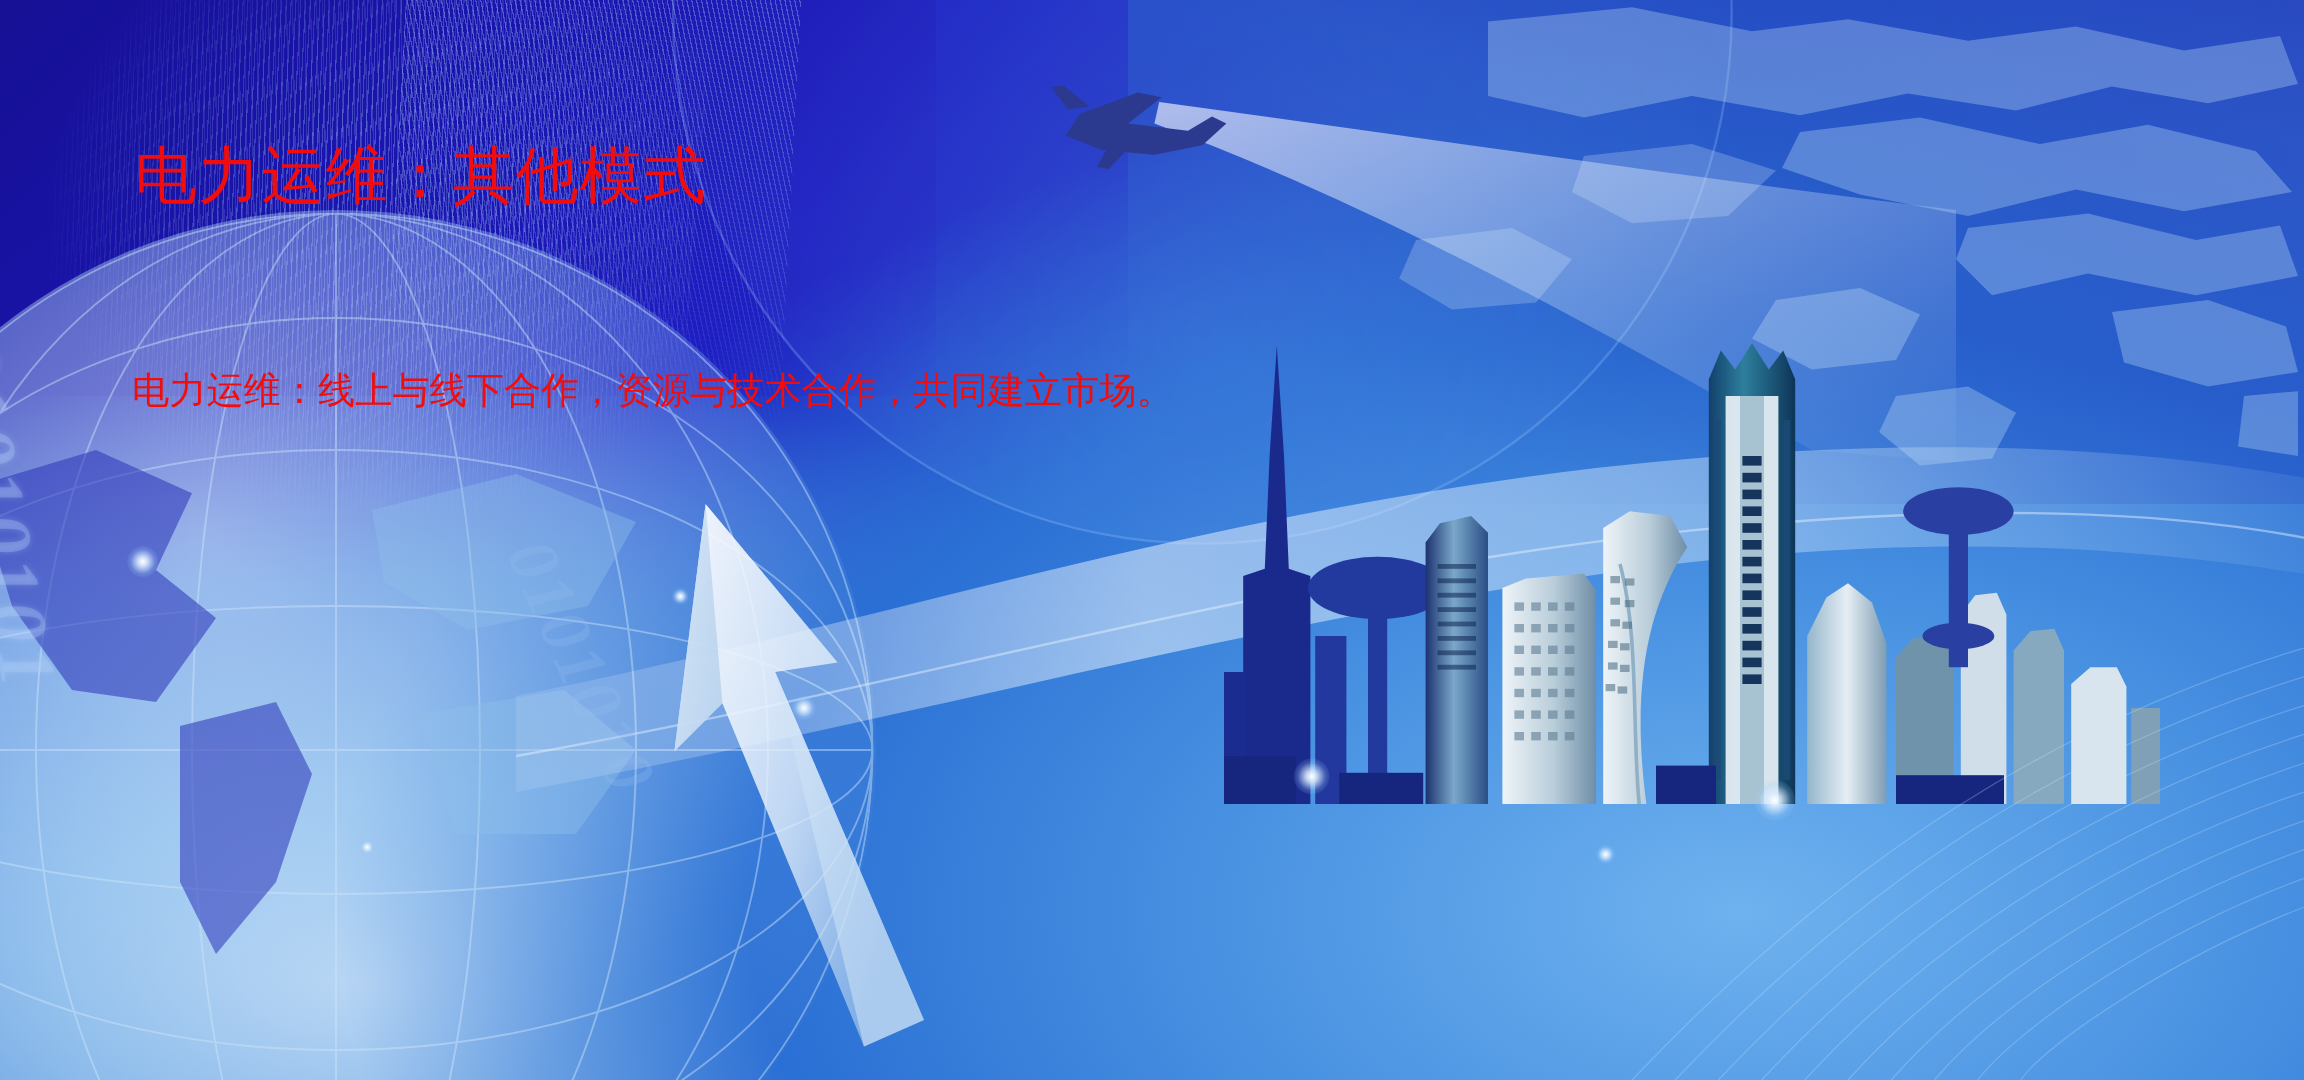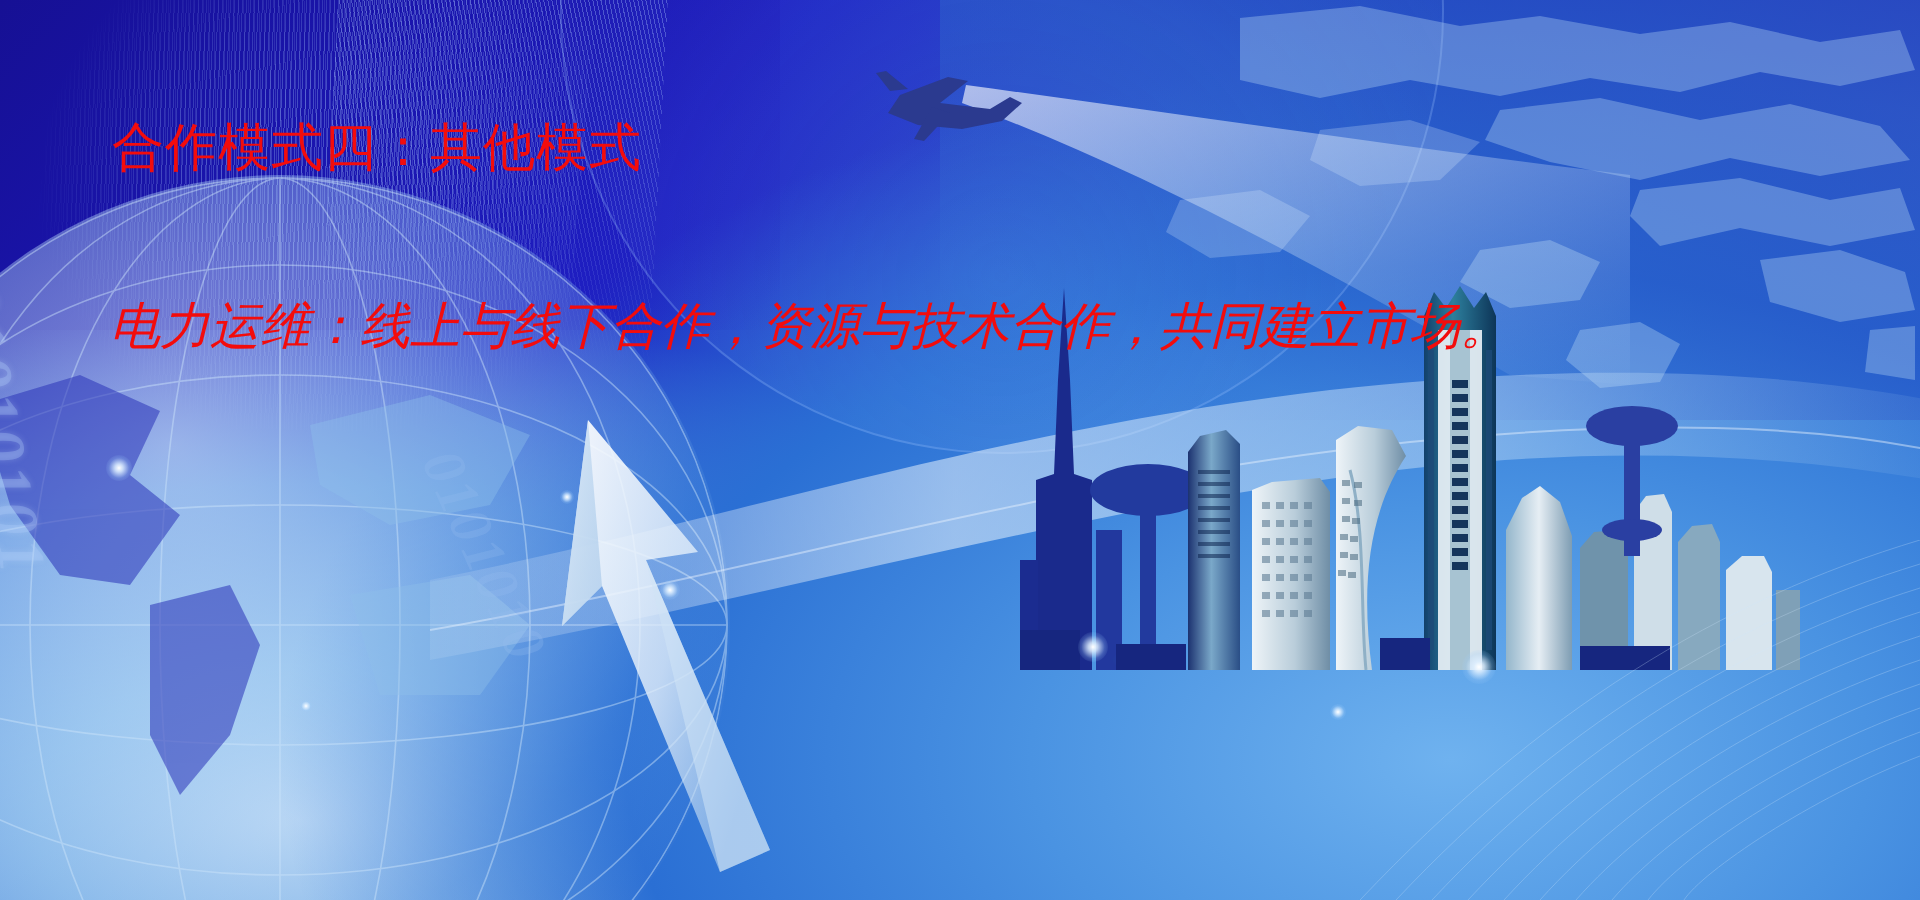--- a/index.html
+++ b/index.html
@@ -113,21 +113,21 @@
     font-family:"DejaVu Sans","Liberation Sans",sans-serif;
     font-size:52px;line-height:64px;font-weight:400;
     color:#f30c0c;white-space:nowrap;letter-spacing:1px;
   }
   .body-block{
     position:absolute;left:110px;top:293px;
     font-family:"DejaVu Sans","Liberation Sans",sans-serif;
     color:#f30c0c;
   }
   .body-line{
-    font-size:50px;line-height:66px;white-space:nowrap;font-weight:500;letter-spacing:.5px;font-style:italic;
+    font-size:31px;line-height:66px;white-space:nowrap;font-weight:500;letter-spacing:.5px;
   }
   .body-line.mono-lead{letter-spacing:0px;}
 </style>
 </head>
 <body>
 
 <div id="slide">
 
   <div class="bg-base"></div>
   <div class="bg-topleft"></div>
@@ -397,19 +397,19 @@
         <path d="M620 96 C 460 148, 312 242, 204 360"></path>
         <path d="M620 120 C 470 170, 330 260, 240 360"></path>
         <path d="M620 144 C 480 192, 348 278, 276 360"></path>
         <path d="M620 168 C 490 214, 366 296, 312 360"></path>
         <path d="M620 192 C 500 236, 384 314, 348 360"></path>
         <path d="M620 216 C 510 258, 402 332, 384 360"></path>
       </g>
     </svg>
   </div>
 
-  <div class="title">合作模式四：其他模式</div>
+  <div class="title">电力运维：其他模式</div>
 
   <div class="body-block">
     <div class="body-line mono-lead">电力运维：线上与线下合作，资源与技术合作，共同建立市场。</div>
   </div>
 
 </div>
 
 </body></html>

